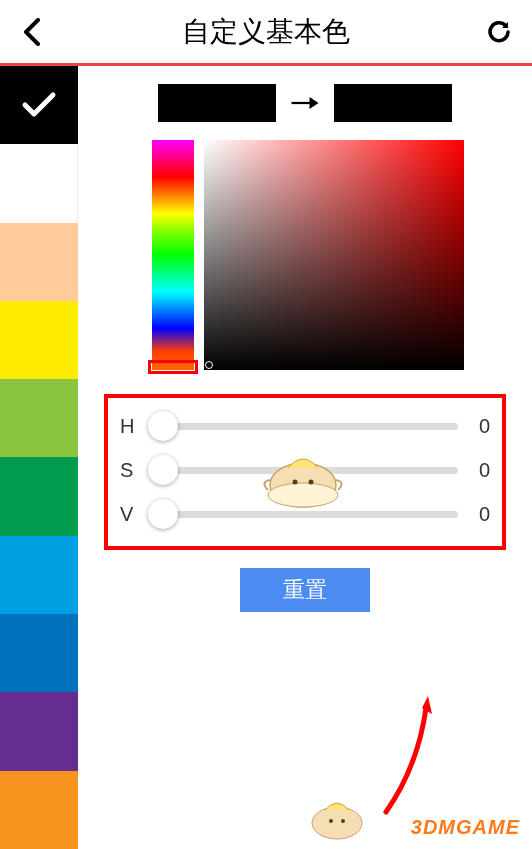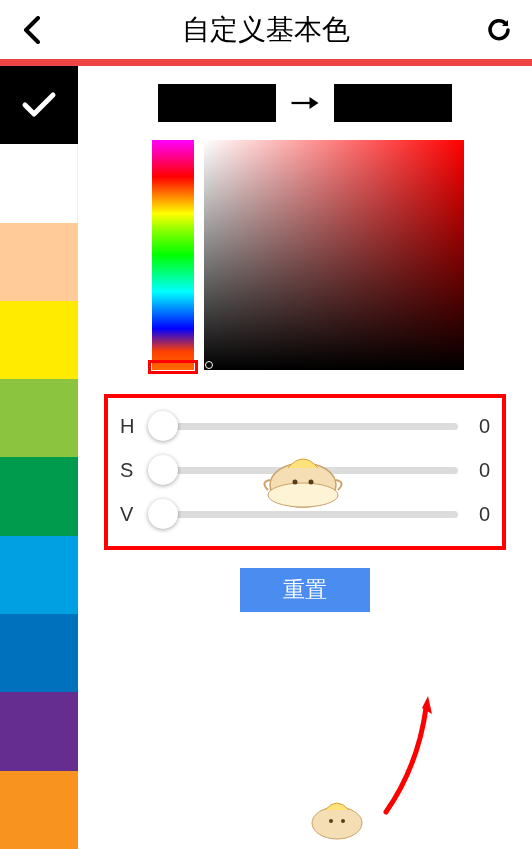--- a/index.html
+++ b/index.html
@@ -10,21 +10,21 @@
     background: #fff;
     position: relative;
     overflow: hidden;
   }
   .header {
     height: 66px;
     display: flex;
     align-items: center;
     justify-content: space-between;
     padding: 0 14px;
-    border-bottom: 7px solid #ef4444;
+    border-bottom: 3px solid #ef4444;
   }
   .back-btn, .refresh-btn {
     width: 38px; height: 38px;
     display: flex; align-items: center; justify-content: center;
     cursor: pointer;
   }
   .title {
     font-size: 28px;
     font-weight: 400;
     color: #000;
@@ -236,15 +236,16 @@
       <path d="M58 22 Q50 80 18 126" stroke="#ff0000" stroke-width="5" fill="none" stroke-linecap="round"></path>
     </svg>
 
     <svg class="mascot2" viewBox="0 0 70 55">
       <ellipse cx="35" cy="35" rx="25" ry="16" fill="#f5deb3" stroke="#c9a26a"></ellipse>
       <path d="M23 22 Q35 8 47 22" fill="#ffe27a" stroke="#d6a43a"></path>
       <circle cx="29" cy="33" r="2" fill="#5a3b1a"></circle>
         <circle cx="41" cy="33" r="2" fill="#5a3b1a"></circle>
     </svg>
 
+    <div class="watermark">3DMGAME</div>
 
   </div>
 </div>
 
 </body></html>

